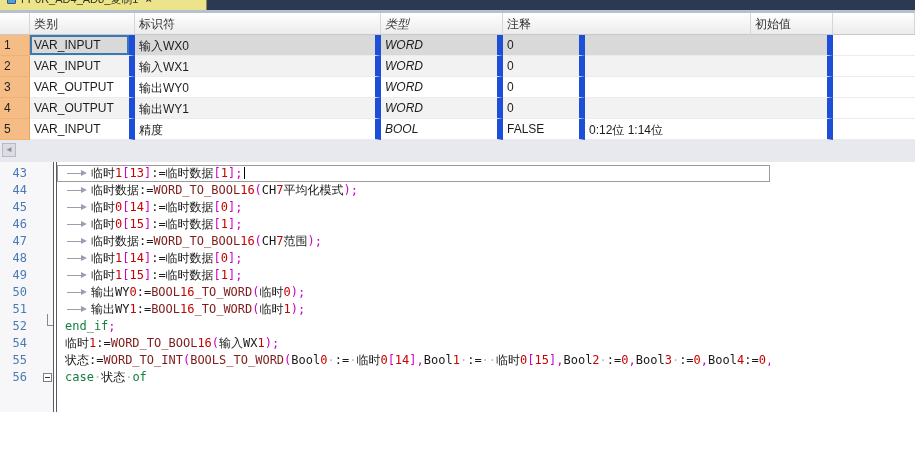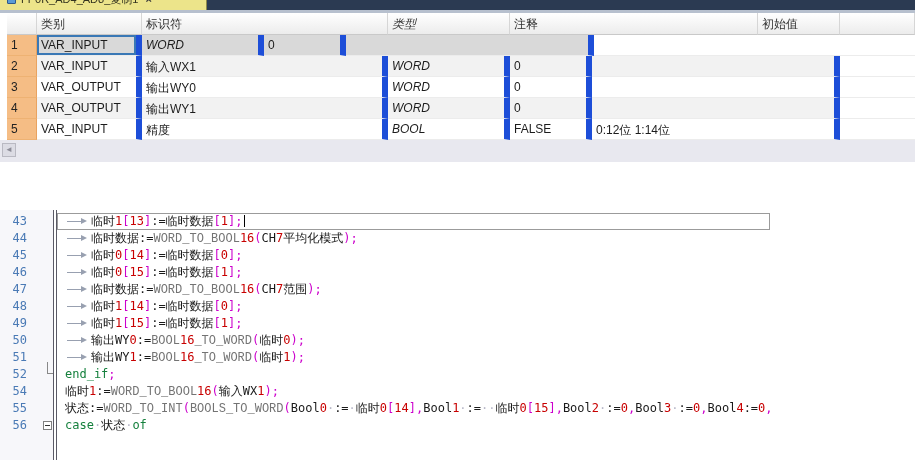--- a/index.html
+++ b/index.html
@@ -17,21 +17,21 @@
     display:flex; align-items:center; gap:5px; padding:0 7px;
     font-size:11px; color:#33331f; white-space:nowrap;
   }
   .tab-icon { width:9px; height:9px; background:#5b9bd5; border:1px solid #2e598c; border-radius:1px; flex:0 0 auto; }
   .tab-close { font-weight:bold; color:#3c3c3c; margin-left:2px; }
 
   .strip { position:absolute; left:0; top:10px; width:915px; height:3px; background:#b7c0ce; }
 
   
   .vartable { position:absolute; left:0; top:13px; width:915px; font-size:12px; }
-  .trow { display:flex; height:21px;padding-left:7px; }
+  .trow { display:flex; height:21px; }
   .trow.thead { height:22px; }
   .c {
     padding:3px 4px 0 4px; overflow:hidden; white-space:nowrap;
     border-right:6px solid #1d4ed8; border-bottom:1px solid #ececec;
     color:#1c1c1c; background:#fff;
   }
   .thead .c { background:linear-gradient(#ffffff,#ececec); border-right:1px solid #d6d6d6; border-bottom:1px solid #c9c9c9; color:#333; }
   .c-num  { width:30px; background:#f5bd85; border-right:1px solid #e9a360; border-bottom:1px solid #eeb273; color:#222; }
   .thead .c-num { background:linear-gradient(#ffffff,#ececec); }
   .c-cat  { width:105px; }
@@ -49,41 +49,41 @@
   .scroll-left-btn {
     position:absolute; left:2px; top:3px; width:14px; height:14px;
     background:#dcdce4; border:1px solid #b9b9c2; color:#8d8d98;
     font-size:8px; line-height:12px; text-align:center;
   }
 
   
   .editor {
     position:absolute; left:0; top:162px; width:770px; height:250px;
     background:#fff; overflow:hidden;
-    font-family:"DejaVu Sans Mono", monospace; font-size:12px;margin-top:48px;
+    font-family:"DejaVu Sans Mono", monospace; font-size:12px;
   }
   .gutter-bg  { position:absolute; left:0; top:0; width:53px; height:100%; background:#f7f7fa; }
   .gutter-sep { position:absolute; left:53px; top:0; width:4px; height:100%;
                 border-left:1px solid #5a5a66; border-right:1px solid #5a5a66; }
   .lines { position:absolute; left:0; top:3px; right:0; }
   .line { display:flex; height:17px; line-height:17px; white-space:pre; }
   .ln   { width:40px; padding-right:13px; text-align:right; color:#4a7ab5; }
   .fold { width:17px; position:relative; flex:0 0 auto; }
   .code { flex:1; padding-left:8px; overflow:hidden; }
   .line.current .code { outline:1px solid #9b9b9b; outline-offset:-1px; }
 
   .tab-arrow { display:inline-block; width:26px; height:17px; position:relative; vertical-align:top; }
   .tab-arrow::before { content:''; position:absolute; left:2px; right:7px; top:8px; border-top:1px solid #98a0b0; }
   .tab-arrow::after  { content:''; position:absolute; right:1px; top:5px;
                        border:3px solid transparent; border-left:6px solid #98a0b0; }
 
   .sid { color:#1a1a1a; }
   .snum{ color:#c80000; }
   .spun{ color:#cc00cc; }
-  .sfn { color:#737373;font-family:Liberation Mono, monospace; }
+  .sfn { color:#7f1d1d; }
   .skw { color:#15803d; font-weight:normal; }
   .sws { color:#b8b8c8; }
   .cursor { display:inline-block; width:1.5px; height:12px; background:#000; margin-left:1px; vertical-align:-2px; }
 
   .fold-corner { position:absolute; left:7px; top:-4px; width:6px; height:12px;
                  border-left:1px solid #888; border-bottom:1px solid #888; }
   .fold-box  { position:absolute; left:3px; top:4px; width:9px; height:9px; border:1px solid #808080; background:#fff; }
   .fold-box::after { content:''; position:absolute; left:1px; right:1px; top:3px; border-top:1px solid #333; }
   .fold-vline { position:absolute; left:7px; top:0; bottom:0; border-left:1px solid #888; }
 </style>
@@ -106,20 +106,21 @@
     <div class="c c-id">标识符</div>
     <div class="c c-type">类型</div>
     <div class="c c-com">注释</div>
     <div class="c c-init">初始值</div>
     <div class="c c-extra"></div>
   </div>
   <div id="table-body">
       <div class="trow row-sel">
         <div class="c c-num">1</div>
         <div class="c c-cat cell-selected">VAR_INPUT</div>
+        <div class="c c-id">输入WX0</div>
         <div class="c c-type">WORD</div>
         <div class="c c-init">0</div>
         <div class="c c-com"></div>
         <div class="c c-extra"></div>
       </div>
       <div class="trow row-alt">
         <div class="c c-num">2</div>
         <div class="c c-cat">VAR_INPUT</div>
         <div class="c c-id">输入WX1</div>
         <div class="c c-type">WORD</div>

